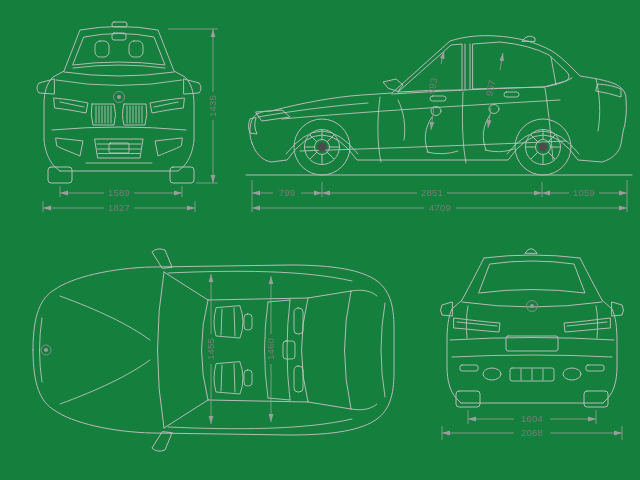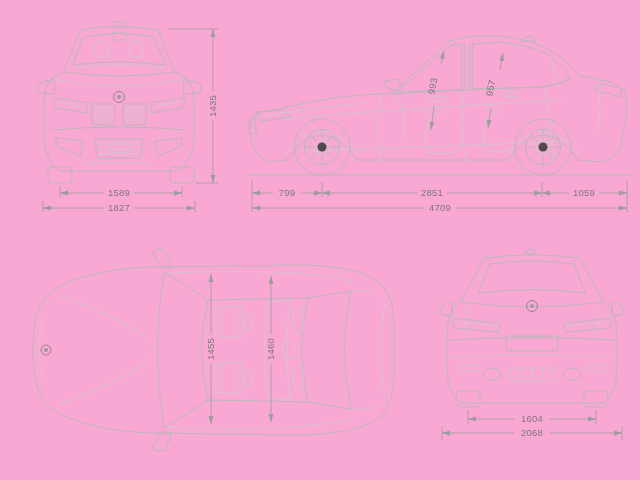--- a/index.html
+++ b/index.html
@@ -1,16 +1,16 @@
 <!DOCTYPE html>
 <html><head>
 <meta charset="utf-8">
 <style>
   html,body{margin:0;padding:0;background:#ffffff;}
-  .stage{width:640px;height:480px;position:relative;background:#f9a8d4;overflow:hidden;}
+  .stage{width:640px;height:480px;position:relative;background:#15803d;overflow:hidden;}
   svg{display:block;}
   .car{fill:none;stroke:#b9b9b9;stroke-width:1;stroke-linecap:round;stroke-linejoin:round;}
   .car2{fill:none;stroke:#cccccc;stroke-width:.8;stroke-linecap:round;stroke-linejoin:round;}
   .dark{fill:none;stroke:#8a8a8a;stroke-width:1;}
   .hub{fill:#4c4c4c;stroke:none;}
   .dim{fill:none;stroke:#9c9c9c;stroke-width:.8;}
   .dimtext{font-family:"Liberation Sans",sans-serif;font-size:9.5px;fill:#7a7a7a;text-anchor:middle;letter-spacing:.2px;}
 </style>
 </head>
 <body>

